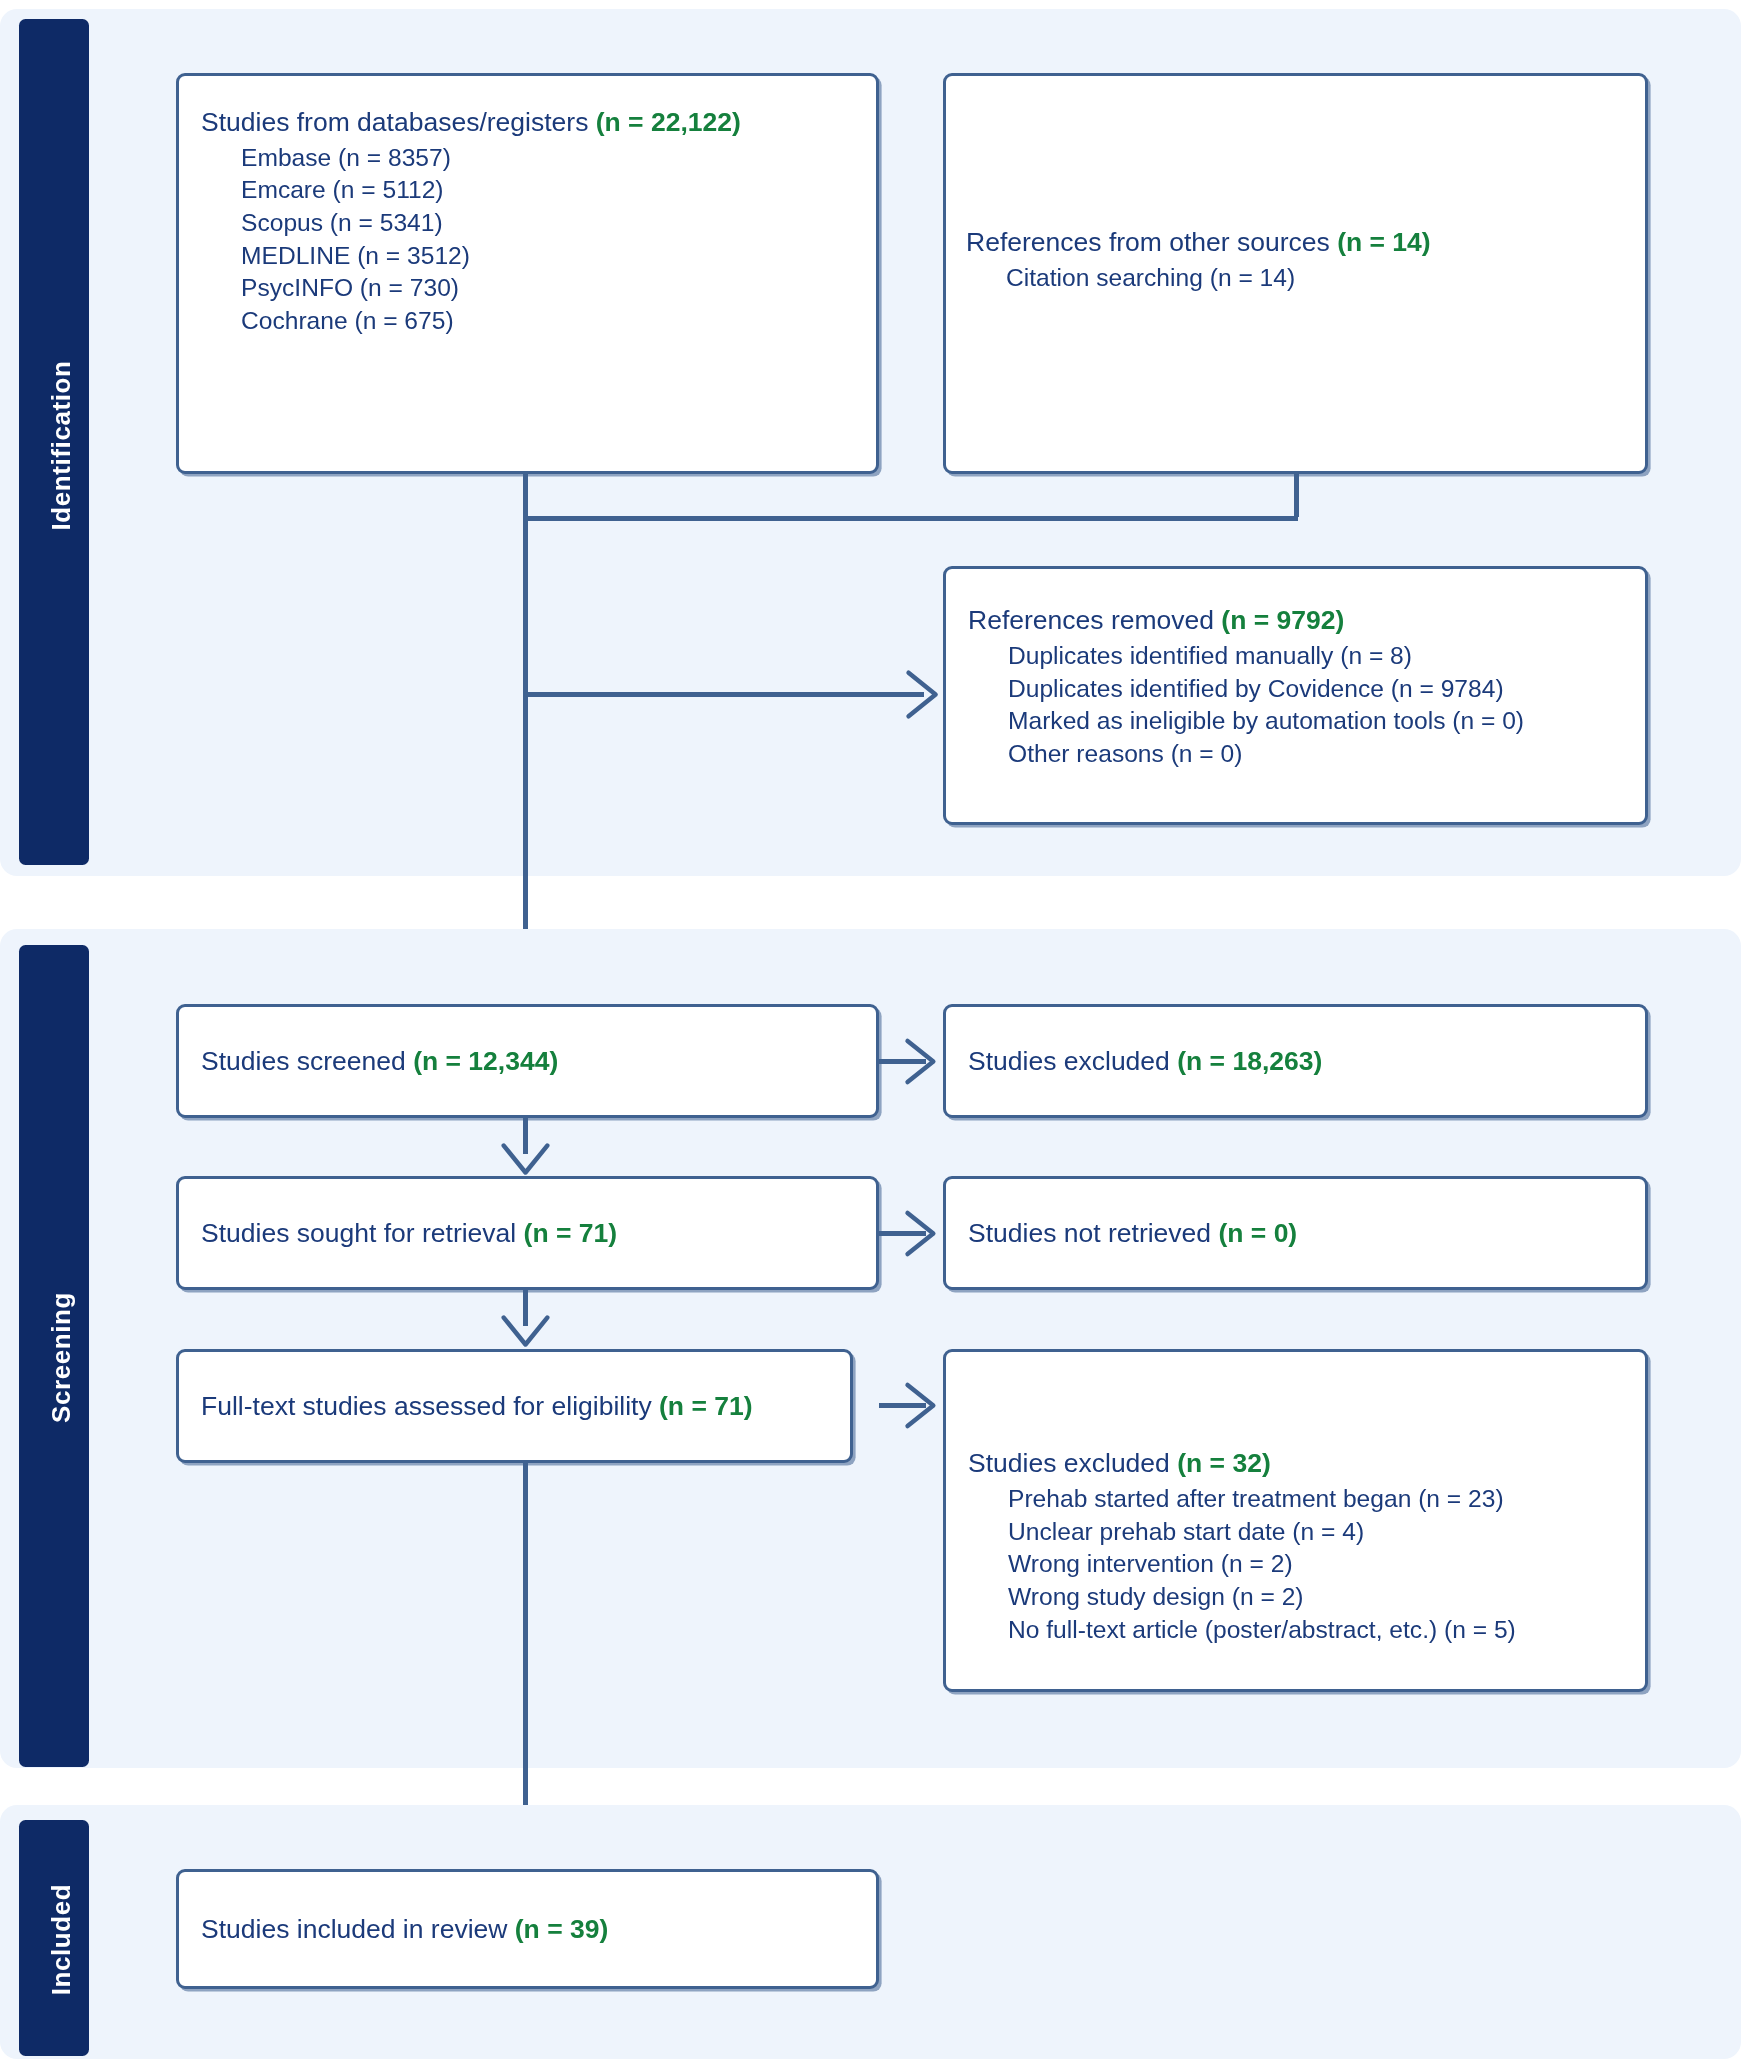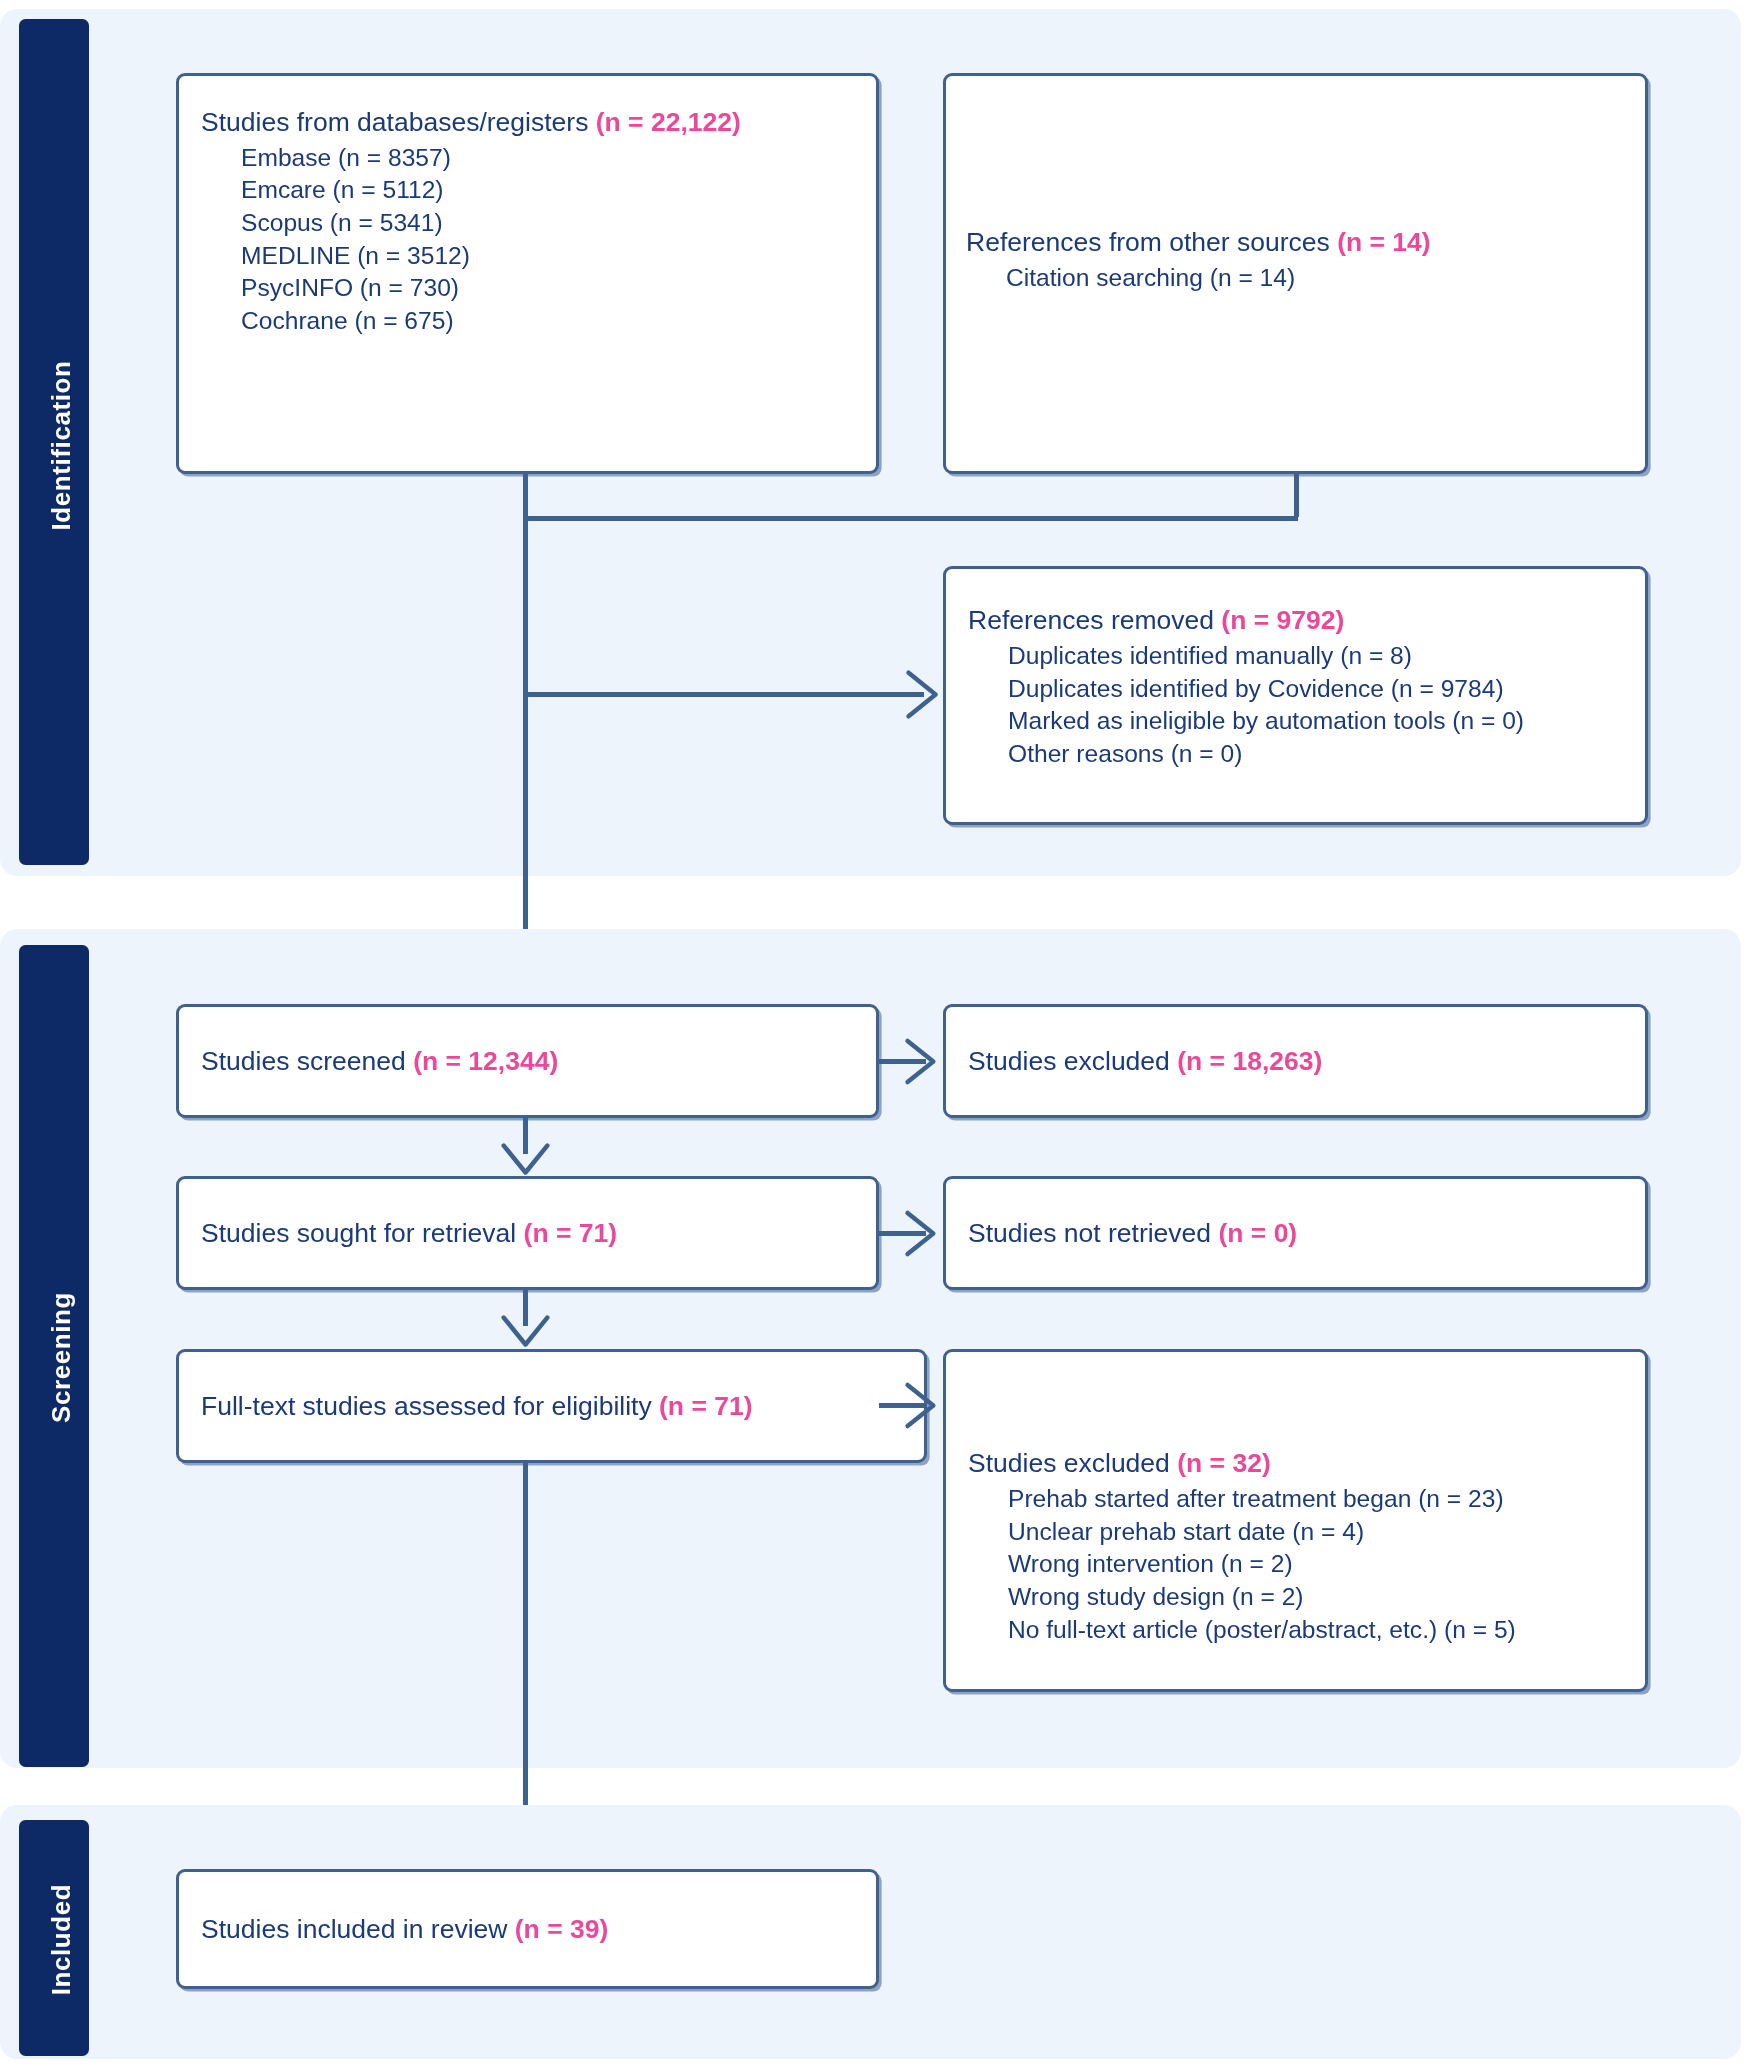--- a/index.html
+++ b/index.html
@@ -40,21 +40,21 @@
     box-sizing:border-box;
   }
   .box-inner.mid{top:50%;transform:translateY(-50%);}
   .ttl{
     color:#1b3a7a;
     font-size:26.5px;
     line-height:1.30;
     font-weight:normal;
     white-space:nowrap;
   }
-  .ttl .n{color:#ec4899;font-weight:bold;}
+  .ttl .n{color:#15803d;font-weight:bold;}
   .sub{
     color:#1b3a7a;
     font-size:24.6px;
     line-height:1.33;
     margin-left:40px;
     white-space:nowrap;
   }
   .sub-list{margin-top:2.6px;}
   
   .vline{position:absolute;background:#3f6190;width:4.5px;}
@@ -173,21 +173,21 @@
   <div class="vline" style="left:523px;top:1118px;height:36px;"></div>
   <svg class="conn" style="left:501px;top:1143px;width:49px;height:41px;" viewBox="0 0 76 64" width="49" height="41">
     <polyline points="4,4 38,46 72,4" fill="none" stroke="#3f6190" stroke-width="7" stroke-linecap="round" stroke-linejoin="round"></polyline>
   </svg>
 
   <div class="hline" style="left:879px;top:1231px;width:47px;"></div>
   <svg class="conn" style="left:905px;top:1210px;width:45px;height:47px;" viewBox="0 0 70 72" width="45" height="47">
     <polyline points="4,4 44,36 4,68" fill="none" stroke="#3f6190" stroke-width="7" stroke-linecap="round" stroke-linejoin="round"></polyline>
   </svg>
 
-  <div class="box" style="left:176px;top:1349px;width:751px;height:114px;">
+  <div class="box" style="left:176px;top:1349px;width:677px;height:114px;">
     <div class="box-inner mid">
       <div class="ttl">
         <span>Full-text studies assessed for eligibility </span><span class="n">(n = 71)</span>
       </div>
     </div>
   </div>
 
   <div class="vline" style="left:523px;top:1290px;height:36px;"></div>
   <svg class="conn" style="left:501px;top:1315px;width:49px;height:41px;" viewBox="0 0 76 64" width="49" height="41">
     <polyline points="4,4 38,46 72,4" fill="none" stroke="#3f6190" stroke-width="7" stroke-linecap="round" stroke-linejoin="round"></polyline>

